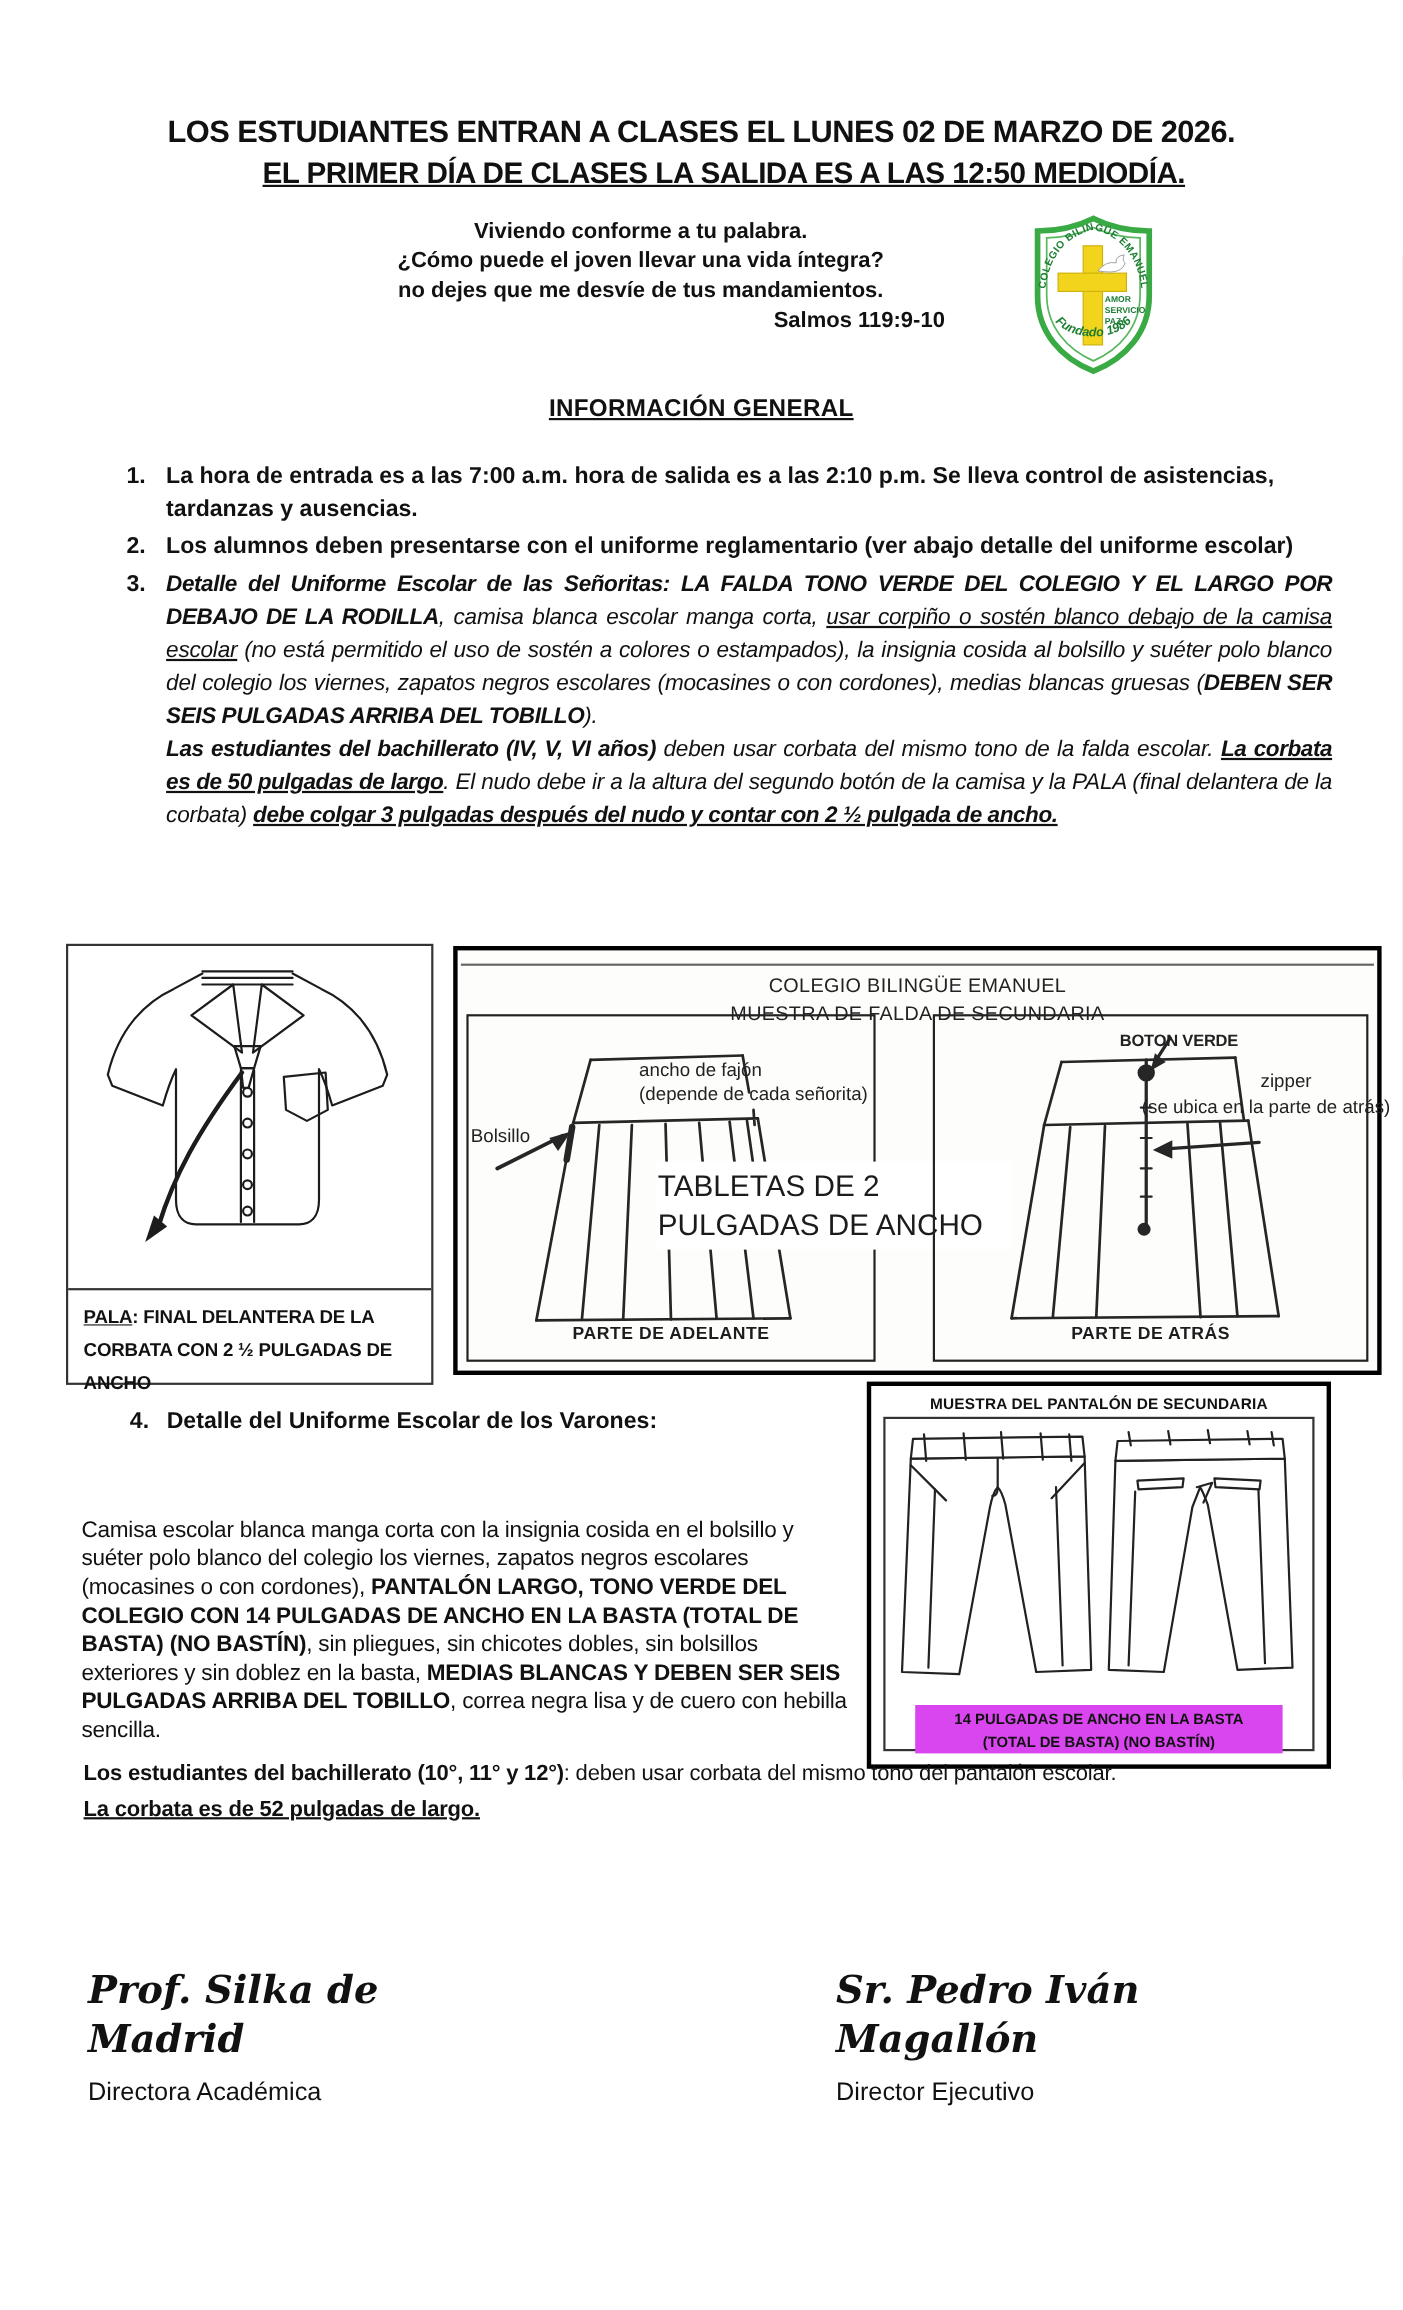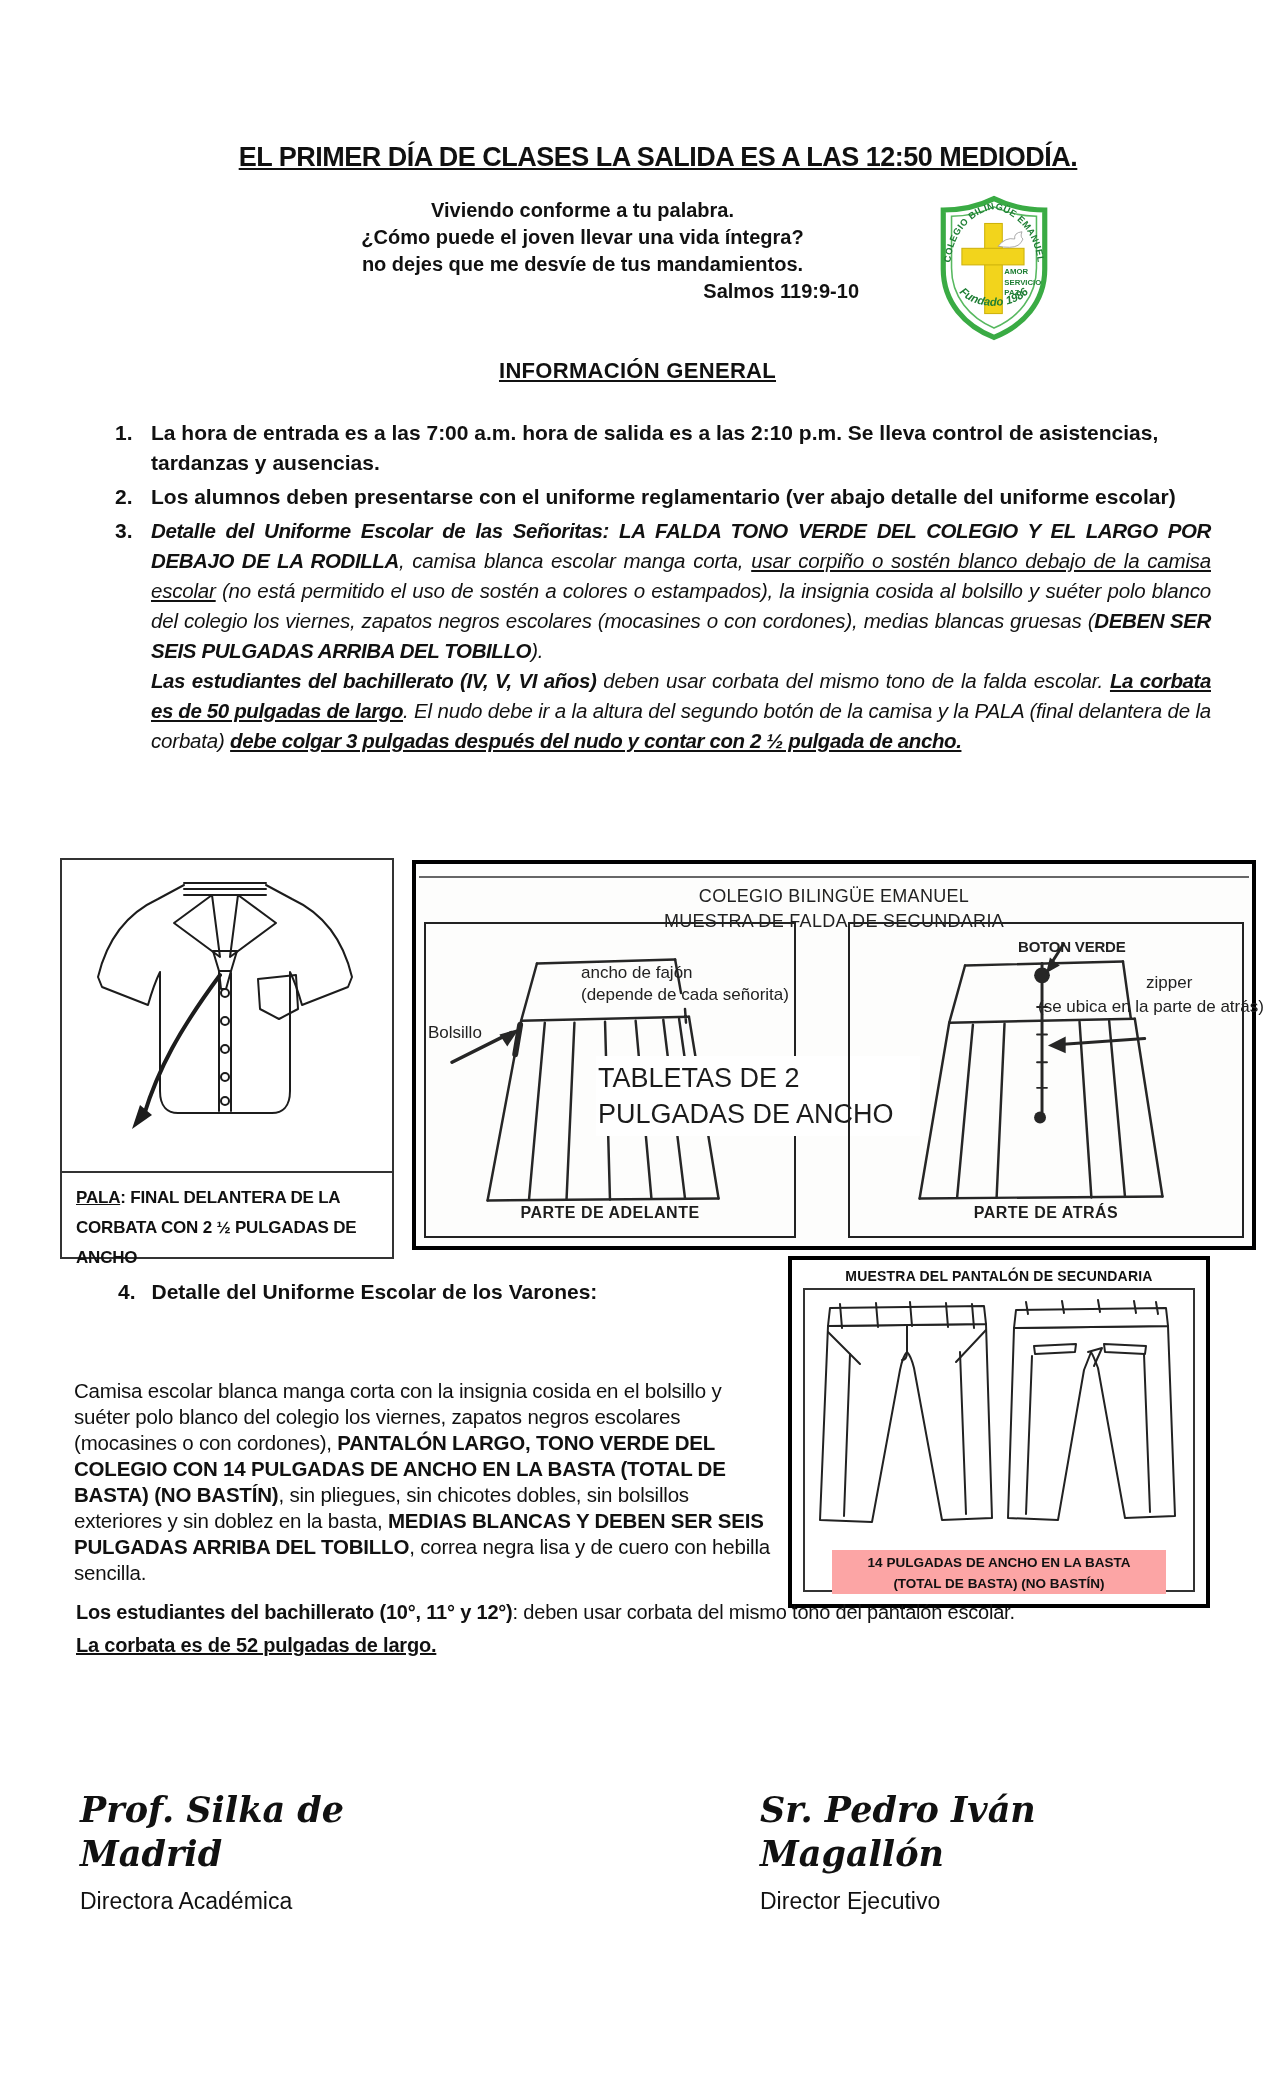--- a/index.html
+++ b/index.html
@@ -45,35 +45,36 @@
       color:#1b1b1b;padding:4px 2px;}
   
   .sec4{left:118px;top:1280px;font-size:21px;font-weight:bold;}
   .sec4 .num{margin-right:16px;}
   .varones{left:74px;top:1378px;width:708px;font-size:20.5px;line-height:26px;letter-spacing:-0.2px;}
   .bach{left:76px;top:1596px;width:1140px;font-size:20px;line-height:33px;letter-spacing:-0.2px;}
   
   .pants-box{left:788px;top:1256px;width:414px;height:344px;border:4px solid #000;background:#fff;}
   .pants-box .inner-frame{position:absolute;left:11px;top:28px;right:11px;bottom:12px;border:2px solid #333;}
   .pants-box .title{position:absolute;left:0;right:0;top:8px;text-align:center;font-size:14px;font-weight:bold;letter-spacing:0.2px;}
-  .pants-box .caption{position:absolute;left:40px;right:40px;bottom:10px;background:#fca5a5;text-align:center;
+  .pants-box .caption{position:absolute;left:40px;right:40px;bottom:10px;background:#d946ef;text-align:center;
       font-size:13.5px;font-weight:bold;line-height:21px;padding-top:2px;}
   
   .sig{width:400px;}
   .sig-left{left:80px;top:1788px;}
   .sig-right{left:760px;top:1788px;}
   .sig .name{font-family:"DejaVu Serif",serif;font-style:italic;font-weight:bold;font-size:35px;line-height:44px;}
   .sig .role{font-size:23px;margin-top:12px;}
   svg{display:block;}
 </style>
 </head>
 <body>
 
 <div class="page">
 
+  <div class="abs hdr" style="top:104px;">LOS ESTUDIANTES ENTRAN A CLASES EL LUNES 02 DE MARZO DE 2026.</div>
   <div class="abs hdr hdr2" style="top:142px;">
     <span class="inner">EL PRIMER DÍA DE CLASES LA SALIDA ES A LAS 12:50 MEDIODÍA.</span>
   </div>
 
   <div class="abs verse">
     <div>Viviendo conforme a tu palabra.</div>
     <div>¿Cómo puede el joven llevar una vida íntegra?</div>
     <div>no dejes que me desvíe de tus mandamientos.</div>
     <div class="ref">Salmos 119:9-10</div>
   </div>

